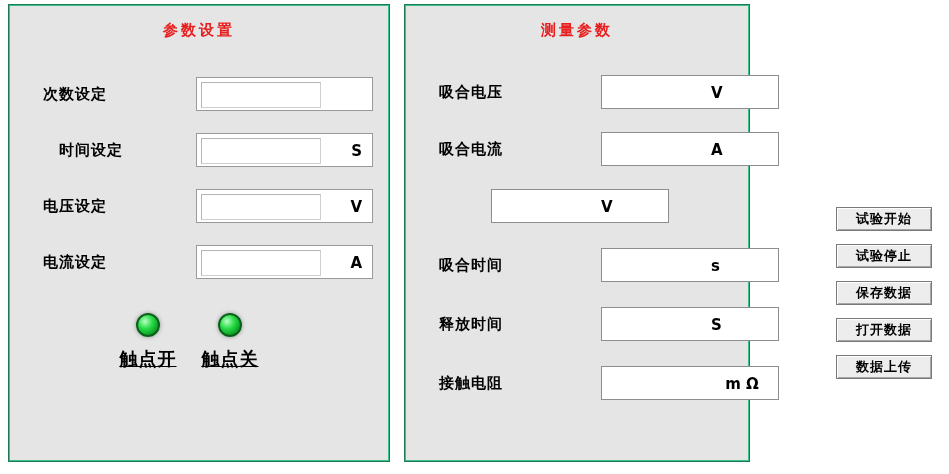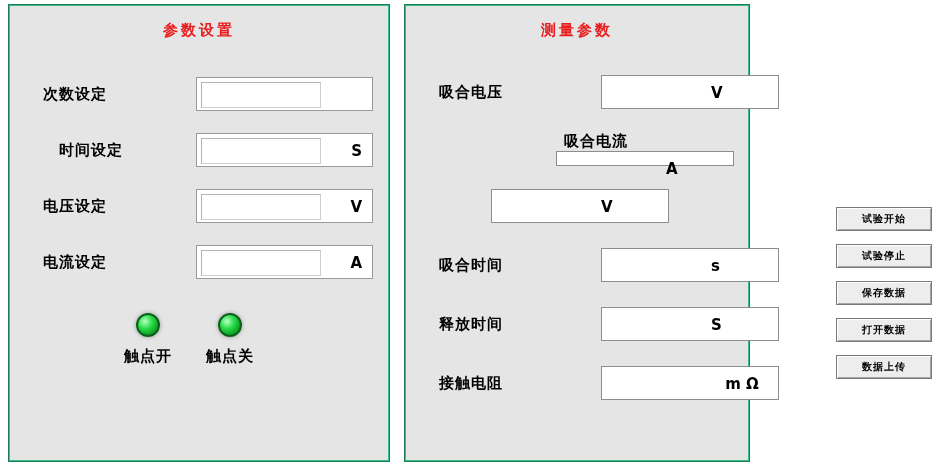--- a/index.html
+++ b/index.html
@@ -138,44 +138,45 @@
   .led {
     width: 24px; height: 24px;
     margin: 0 auto;
     border-radius: 50%;
     background: radial-gradient(circle at 35% 32%, #b9ffc4 0%, #2bdd4a 38%, #0fa527 70%, #046b19 100%);
     border: 2px solid #0b5f1a;
     box-shadow: 0 0 4px rgba(0,0,0,0.35);
   }
   .led-label {
     margin-top: 10px;
-    font-size: 15px;
+    font-size: 18px;
     font-weight: bold;
     color: #000;
     letter-spacing: 1px;
     font-family: "DejaVu Sans", sans-serif;
     white-space: nowrap;
+    text-decoration: underline;
   }
 
   
   #button-col {
     position: absolute;
     left: 836px;
     top: 207px;
     width: 96px;
   }
   .btn {
     display: block;
     width: 96px;
     height: 24px;
     margin-bottom: 13px;
     background: #ededed;
     border: 1px solid #7a7a7a;
     box-shadow: inset 1px 1px 0 #ffffff, inset -1px -1px 0 #a6a6a6;
-    font-size: 10px;
+    font-size: 13px;
     font-weight: bold;
     color: #000;
     letter-spacing: 1px;
     text-align: center;
     line-height: 22px;
     font-family: "DejaVu Sans", sans-serif;
     cursor: pointer;
     padding: 0;
   }
   .btn:last-child { margin-bottom: 0; }
@@ -236,21 +237,21 @@
     <div class="panel-title">测量参数</div>
 
     <div class="row" style="left:34px; top:70px; width:360px;">
       <div class="row-label" style="width:110px;">吸合电压</div>
       <div class="disp" style="margin-left:52px;">
         <span class="val"></span>
         <span class="unit">V</span>
       </div>
     </div>
 
-    <div class="row" style="left:34px; top:127px; width:360px;flex-direction:column;">
+    <div class="row" style="left:34px; top:127px; width:360px;">
       <div class="row-label" style="width:110px;">吸合电流</div>
       <div class="disp" style="margin-left:52px;">
         <span class="val"></span>
         <span class="unit">A</span>
       </div>
     </div>
 
     <div class="row" style="left:34px; top:184px; width:360px;">
       <div class="disp" style="margin-left:52px;">
         <span class="val"></span>

